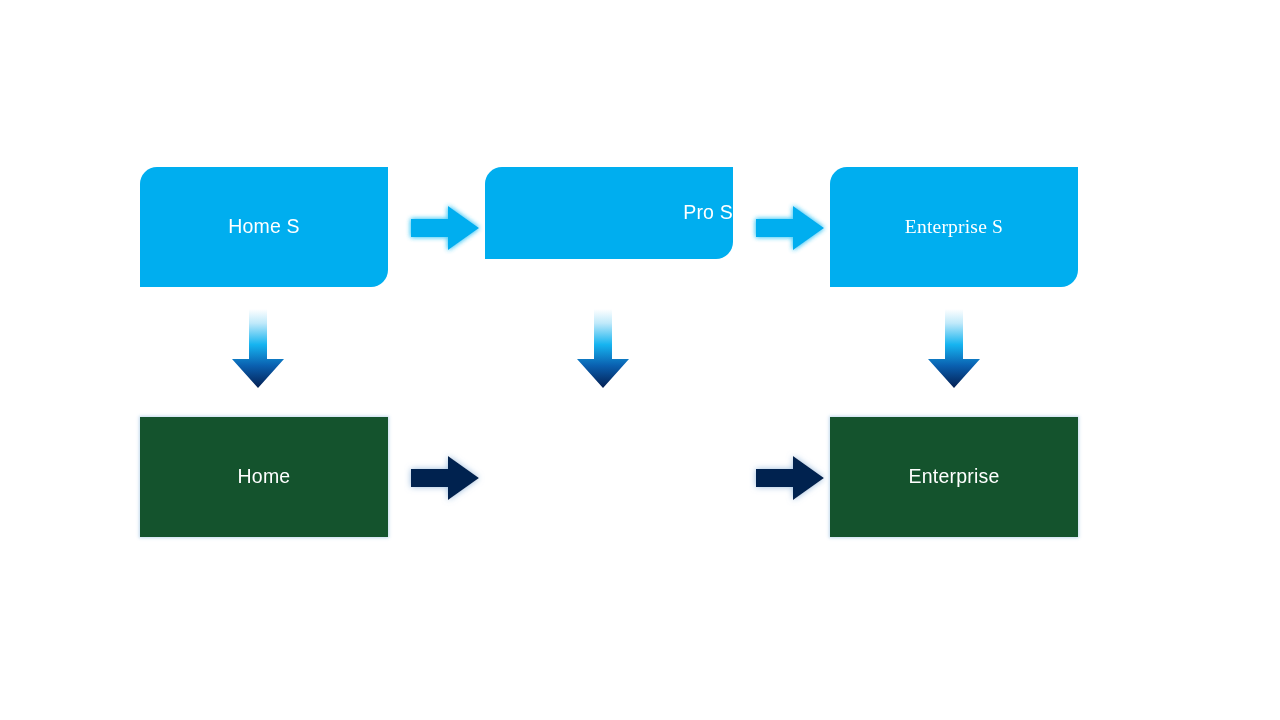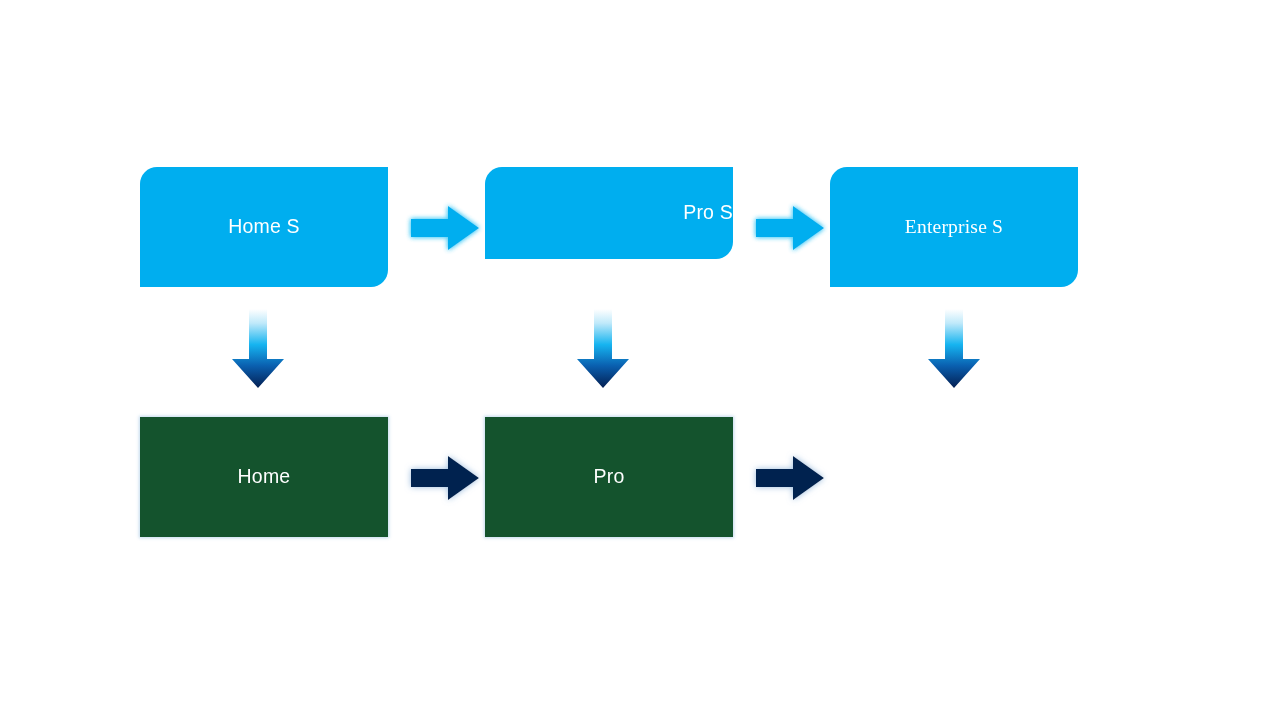--- a/index.html
+++ b/index.html
@@ -166,24 +166,24 @@
         </linearGradient>
       </defs>
       <path d="M24,4 L42,4 L42,54 L59,54 L33,83 L7,54 L24,54 Z" fill="url(#vgrad3)"></path>
     </svg>
   </span>
 
   <div class="node node-bottom" style="left:140px; top:417px; width:248px; height:120px;">
     <span class="node-label">Home</span>
   </div>
 
-  <div class="node node-bottom" style="left:485px; top:417px; width:248px; height:120px;">
-    <span class="node-label">Pro</span>
-  </div>
-
+
+  <div class="node node-bottom" style="left:830px; top:417px; width:248px; height:120px;">
+    <span class="node-label">Enterprise</span>
+  </div>
 
   <span class="h-arrow" style="left:404px; top:448px; width:82px; height:60px;">
     <svg width="82" height="60" viewBox="0 0 82 60" xmlns="http://www.w3.org/2000/svg">
       <defs>
         <filter id="glowNavy1" x="-60%" y="-60%" width="220%" height="220%">
           <feGaussianBlur stdDeviation="3" result="b"></feGaussianBlur>
           <feFlood flood-color="#8FB4DA" flood-opacity="0.9" result="c"></feFlood>
           <feComposite in="c" in2="b" operator="in" result="g"></feComposite>
           <feMerge>
             <feMergeNode in="g"></feMergeNode>

